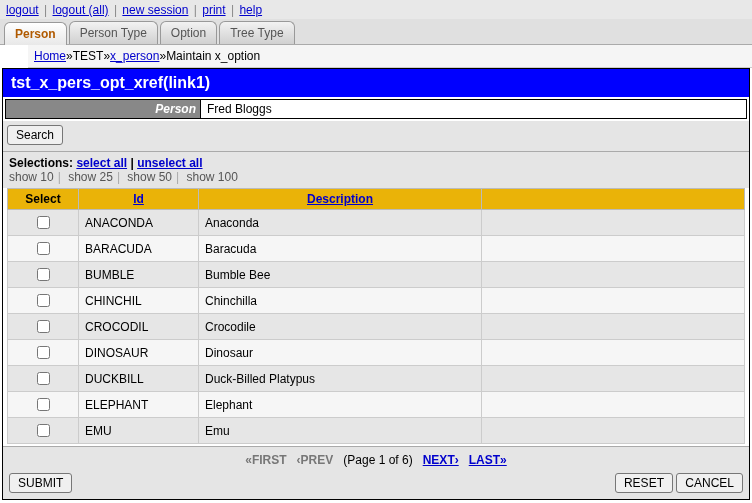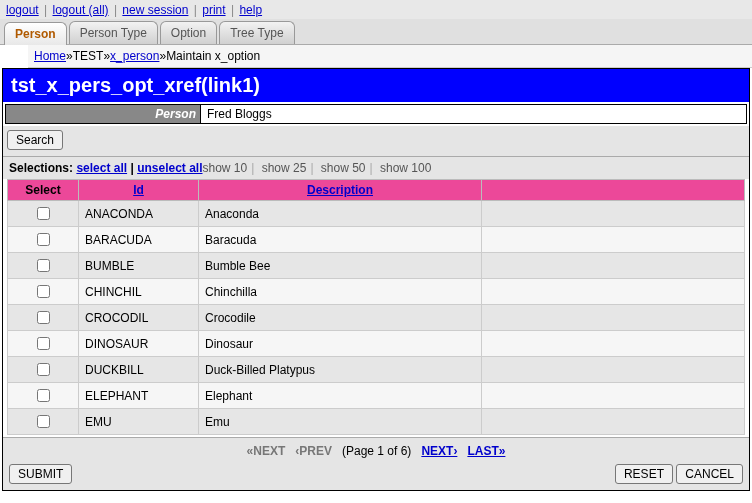--- a/index.html
+++ b/index.html
@@ -54,21 +54,21 @@
   .breadcrumb {
     padding: 4px 6px;
     background: #f5f5f5;
     border-bottom: 1px solid #ccc;
     margin-left: 28px;
   }
   .breadcrumb a { color: #0000cc; text-decoration: underline; }
   .bluebar {
     background: #0000ff;
     color: #fff;
-    font-size: 20px;
+    font-size: 16px;
     font-weight: bold;
     padding: 5px 8px;
   }
   .personrow {
     display: flex;
     border: 1px solid #000;
     margin: 2px;
   }
   .personlabel {
     width: 186px;
@@ -92,34 +92,35 @@
   .btn {
     font: inherit;
     padding: 2px 8px;
     background: #f0f0f0;
     border: 1px solid #777;
     border-radius: 3px;
     cursor: pointer;
   }
   .selrow {
     display: flex;
-    justify-content: flex-start;
+    justify-content: space-between;
     padding: 4px 6px;
     background: #e5e5e5;
+    flex-direction: column;
   }
   .selrow a { color: #0000cc; text-decoration: underline; font-weight: bold;}
   .showbtns span { color: #555; }
   .showbtns .sep { color: #aaa; padding: 0 4px;}
   table.data {
     width: calc(100% - 8px);
     margin: 0 4px;
     border-collapse: collapse;
   }
   table.data th {
-    background: #ec4899;
+    background: #eab308;
     border: 1px solid #bbb;
     padding: 3px 12px;
     font-weight: bold;
   }
   table.data th a {
     color: #0000cc;
     text-decoration: underline;
   }
   table.data td {
     border: 1px solid #ccc;
@@ -265,21 +266,21 @@
         <tr class="even">
           <td class="col-select"><input type="checkbox" style=""></td>
           <td class="col-id">EMU</td>
           <td class="col-desc">Emu</td>
           <td></td>
         </tr>
       </tbody>
   </table>
 
   <div class="pager">
-    <span>«NEXT</span>&nbsp;&nbsp;
+    <span>«FIRST</span>&nbsp;&nbsp;
     <span>‹PREV</span>&nbsp;&nbsp;
     <span class="normal">(Page 1 of 6)</span>&nbsp;&nbsp;
     <a href="#">NEXT›</a>&nbsp;&nbsp;
     <a href="#">LAST»</a>
   </div>
 
   <div class="actionbar">
     <div>
       <button class="btn">SUBMIT</button>
     </div>

